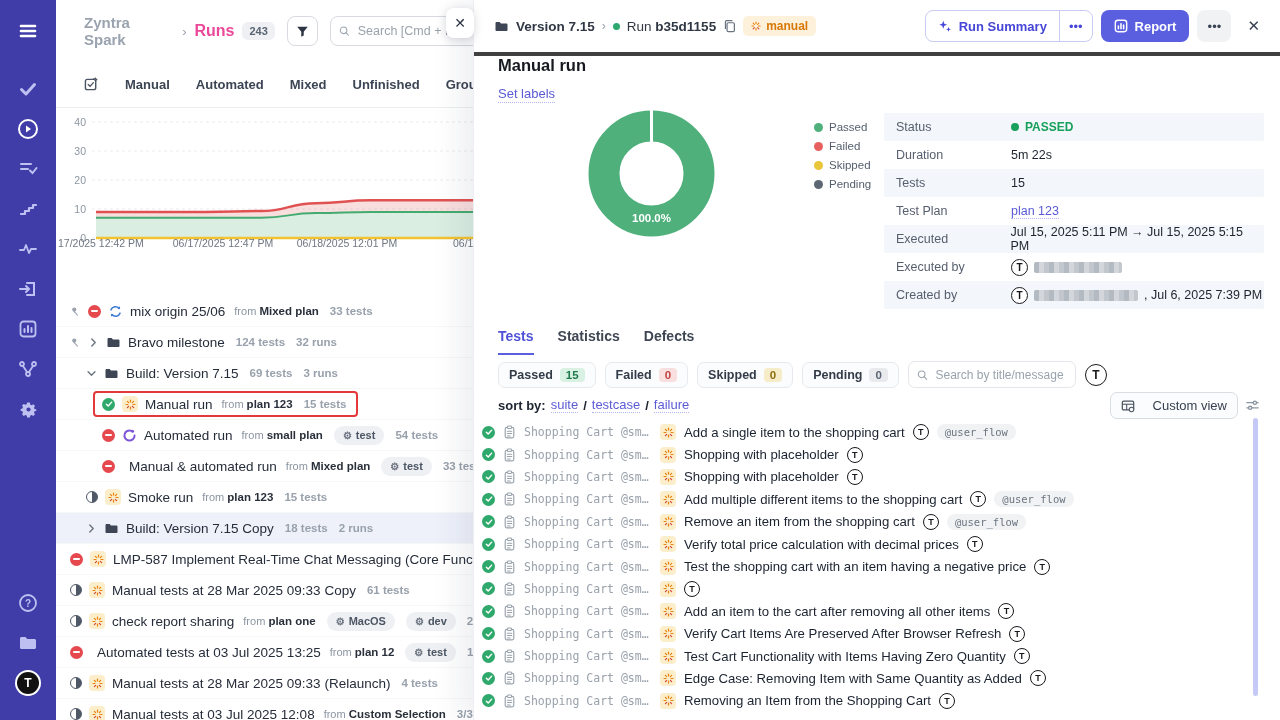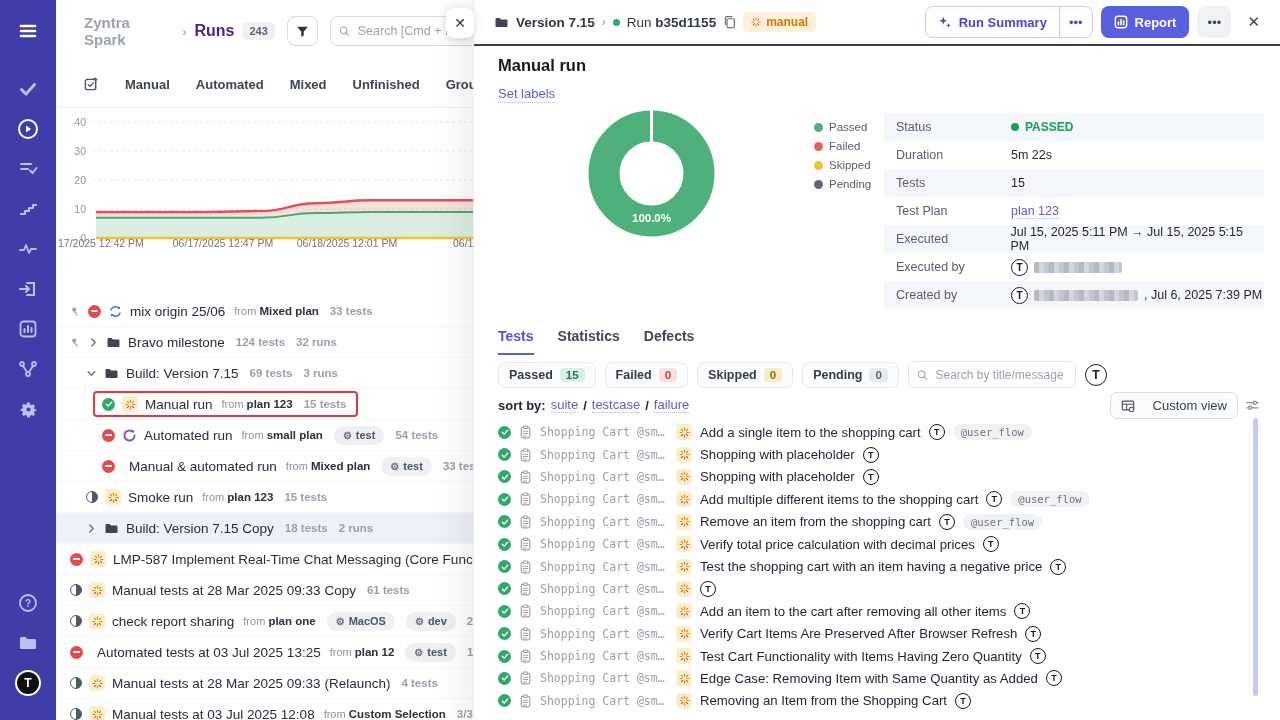--- a/index.html
+++ b/index.html
@@ -10,21 +10,21 @@
   #sidebar{position:absolute;left:0;top:0;width:56px;height:720px;background:#403CA8;z-index:40;
            display:flex;flex-direction:column;align-items:center;padding:14px 0;}
   .sb-ic{width:34px;height:34px;display:flex;align-items:center;justify-content:center;margin-bottom:6px;
          border-radius:8px;cursor:pointer;}
   .sb-spacer{flex:1;}
   
   #left-panel{position:absolute;left:56px;top:0;width:424px;height:720px;background:#fff;overflow:hidden;}
   #lp-header{position:absolute;left:0;top:0;width:100%;height:62px;display:flex;align-items:center;padding-left:28px;}
   .crumb-proj{font-size:15px;font-weight:700;color:#9aa3af;}
   .crumb-sep{color:#9aa3af;margin:0 8px;font-size:13px;}
-  .crumb-page{font-size:16px;font-weight:700;color:#4c1d95;}
+  .crumb-page{font-size:16px;font-weight:700;color:#ec4899;}
   .count-badge{margin-left:8px;background:#eef0f3;color:#5a6472;font-size:11px;font-weight:700;
                border-radius:6px;padding:3px 7px;}
   .filter-btn{margin-left:12px;width:32px;height:30px;border:1px solid #d7dae0;border-radius:8px;background:#fff;
               display:flex;align-items:center;justify-content:center;cursor:pointer;}
   .search-box{margin-left:12px;width:152px;height:30px;border:1px solid #d7dae0;border-radius:8px;background:#fff;
               display:flex;align-items:center;padding:0 8px;gap:6px;}
   .search-box input{border:none;outline:none;width:100%;font-size:12.5px;color:#333;background:transparent;
                     font-family:"Liberation Sans",sans-serif;}
   .search-box input::placeholder{color:#9aa3ad;}
   #lp-tabs{position:absolute;left:0;top:62px;width:100%;height:46px;display:flex;align-items:center;
@@ -55,21 +55,21 @@
   .ic-man{width:16px;height:16px;background:#fceecb;border-radius:4px;display:inline-flex;align-items:center;
           justify-content:center;flex:none;}
   .lp-scroll{position:absolute;right:2px;top:375px;width:4px;height:22px;border-radius:2px;background:#d6d9de;}
   
   #close-float{position:absolute;left:446px;top:8px;width:28px;height:30px;background:#fff;border-radius:8px;
                box-shadow:0 2px 10px rgba(20,25,50,.18);z-index:50;display:flex;align-items:center;
                justify-content:center;font-size:14px;color:#2d3442;cursor:pointer;}
   
   #right-panel{position:absolute;left:473px;top:0;width:807px;height:720px;background:#fff;z-index:20;
                border-left:1px solid #eceef2;box-shadow:-12px 0 30px rgba(30,35,60,.08);}
-  #rp-header{position:absolute;left:0;top:0;width:100%;height:46px;border-bottom:2px solid #404040;
+  #rp-header{position:absolute;left:0;top:0;width:100%;height:56px;border-bottom:4px solid #404040;
              display:flex;align-items:center;padding:0 16px 0 20px;gap:7px;}
   .bc-name{font-size:13.5px;font-weight:600;color:#303845;}
   .bc-chev{color:#98a1ac;font-size:12px;}
   .run-dot{width:7px;height:7px;border-radius:50%;background:#2ea86f;}
   .bc-run{font-size:13.5px;color:#303845;}
   .bc-run b{font-weight:700;}
   .copy-ic{cursor:pointer;display:flex;}
   .manual-badge{display:inline-flex;align-items:center;gap:5px;background:#fdf1dc;color:#d97706;font-size:12px;
                 font-weight:600;border-radius:5px;padding:3px 8px;}
   .rp-actions{margin-left:auto;display:flex;align-items:center;gap:8px;}
@@ -122,21 +122,21 @@
   
   #sort-row{position:absolute;left:24px;top:397px;display:flex;align-items:center;gap:5px;font-size:13px;color:#1d2430;font-weight:600;}
   .sort-link{color:#5b5bd6;font-weight:500;border-bottom:1px dotted #b3b6f0;cursor:pointer;}
   .sort-sep{color:#1d2430;}
   #custom-view{position:absolute;right:42px;top:392px;display:flex;align-items:center;gap:18px;height:27px;
                border:1px solid #d9dce1;border-radius:7px;background:#fbfcfd;padding:0 10px;font-size:13px;
                color:#374151;font-weight:500;cursor:pointer;}
   #view-sliders{position:absolute;right:20px;top:398px;cursor:pointer;}
   
   #tests-list{position:absolute;left:0;top:421px;width:100%;}
-  .test-row{height:22.4px;display:flex;align-items:center;gap:8px;padding-left:24px;white-space:nowrap;cursor:pointer;}
+  .test-row{height:22.4px;display:flex;align-items:center;gap:8px;padding-left:8px;white-space:nowrap;cursor:pointer;}
   .tk{width:13px;height:13px;border-radius:50%;background:#2fa86c;display:inline-flex;align-items:center;
       justify-content:center;flex:none;}
   .suite{font-family:"DejaVu Sans Mono",monospace;font-size:11.5px;color:#99a1ab;width:128px;overflow:hidden;flex:none;}
   .ttitle{font-size:13.2px;color:#1b2330;}
   .avt.sm{width:16px;height:16px;font-size:9px;border-width:1.3px;}
   .utag{font-family:"DejaVu Sans Mono",monospace;font-size:10.5px;color:#6c7480;background:#f0f2f4;
         border-radius:9px;padding:2px 8px;}
   #rp-scroll{position:absolute;right:22px;top:418px;width:5px;height:278px;border-radius:3px;background:#c5c9f5;}
 </style>
 </head>

